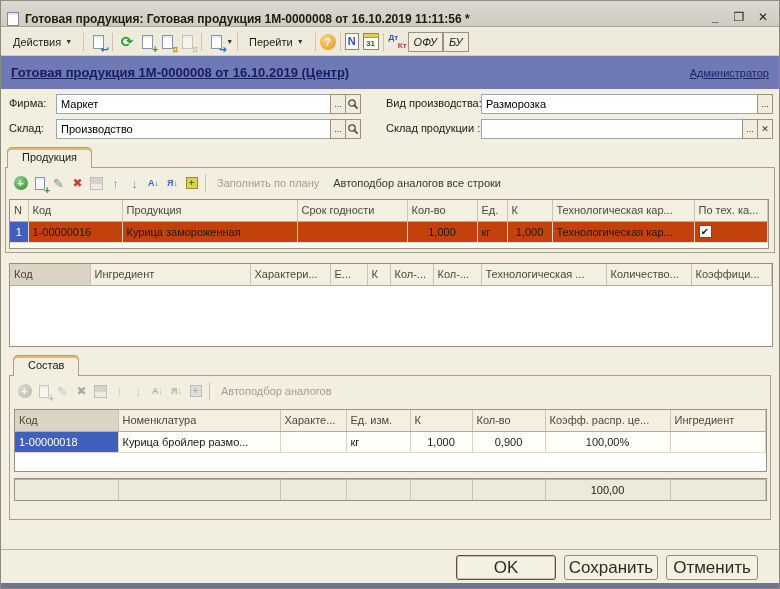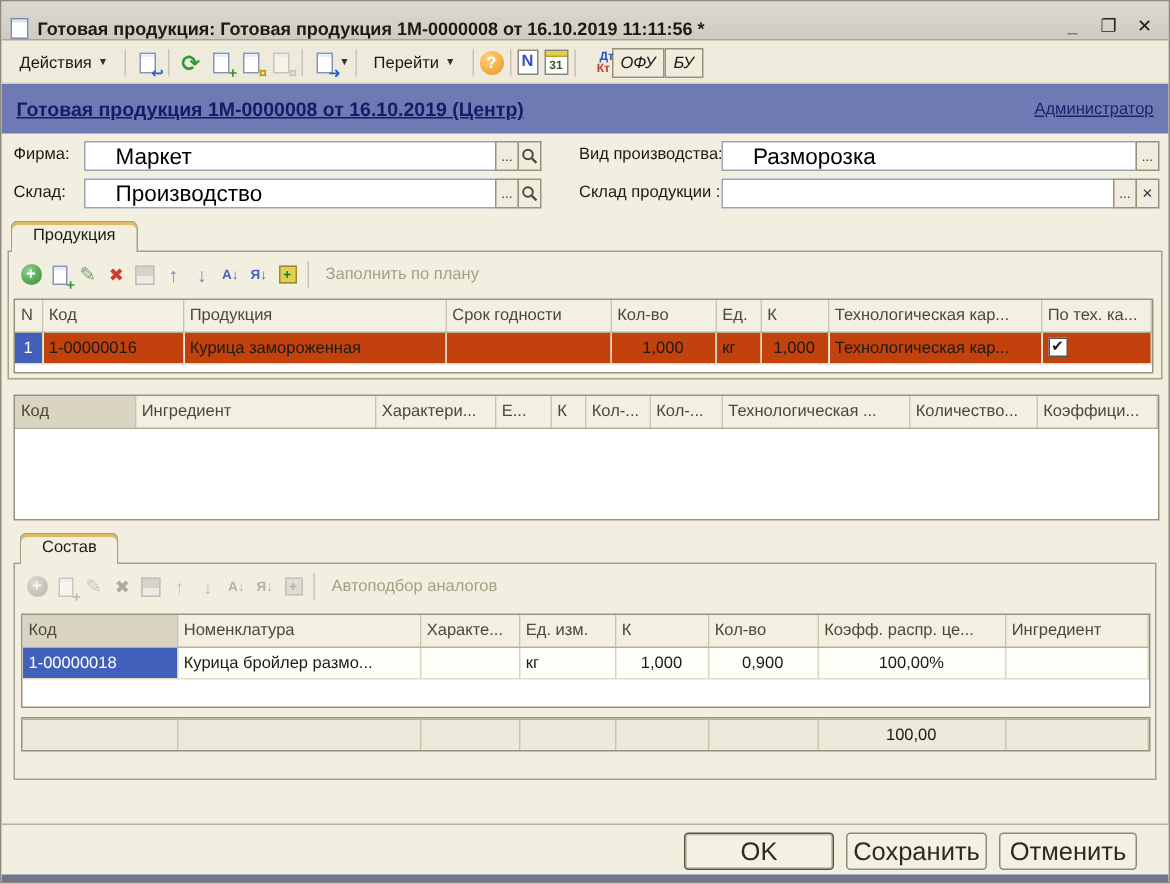--- a/index.html
+++ b/index.html
@@ -25,33 +25,33 @@
   .g-green { color:#2d9a35; }
   .g-gold { color:#c79a10; }
   .g-blue { color:#2f62c4; font-weight:bold; }
   .off { opacity:.45; filter:grayscale(1); }
   .help-ico { width:16px; height:16px; border-radius:50%; background:radial-gradient(circle at 35% 30%,#ffd27a,#e8941f); color:#fff; font-weight:bold; font-size:11px; text-align:center; line-height:16px; }
   .n-ico { width:14px; height:17px; background:#fff; border:1px solid #8a8776; color:#2f52c0; font-weight:bold; font-size:11px; text-align:center; line-height:15px; }
   .cal-ico { width:16px; height:17px; background:#fff; border:1px solid #8a8776; font-size:8px; font-weight:bold; text-align:center; }
   .cal-ico .cal-top { display:block; height:4px; background:#e3cf4e; border-bottom:1px solid #b7a32c; }
   .cal-ico .cal-num { display:block; line-height:11px; color:#3a5a2a; }
   .dtkt { width:20px; height:18px; position:relative; font-size:8px; font-weight:bold; line-height:8px; }
-  .dtkt .dt { position:absolute; top:1px; left:12px; color:#2f52c0; }
+  .dtkt .dt { position:absolute; top:1px; left:1px; color:#2f52c0; }
   .dtkt .kt { position:absolute; bottom:1px; right:1px; color:#c43a2f; }
   .tgl { border:1px solid #98947c; background:#f0edde; padding:2px 5px; height:20px; display:flex; align-items:center;font-style:italic; }
 
   
   .band { position:absolute; top:55px; left:0; right:0; height:33px; background:#6f7ab5; display:flex; align-items:center; justify-content:space-between; padding:0 10px; }
   .band .doclink { color:#191965; font-weight:bold; font-size:13px; text-decoration:underline; white-space:nowrap; }
   .band .userlink { color:#20206b; font-size:11px; text-decoration:underline; }
 
   
   .frow { position:absolute; left:0; right:0; height:20px; }
   .flabel { position:absolute; top:3px; white-space:nowrap; }
-  .fin { position:absolute; height:20px; background:#fff; border:1px solid #9aa5b1; font-family:inherit; font-size:15px; padding:0 20px; }
+  .fin { position:absolute; height:20px; background:#fff; border:1px solid #9aa5b1; font-family:inherit; font-size:11px; padding:0 4px; }
   .fbtn { position:absolute; height:20px; width:16px; background:#f0edde; border:1px solid #98947c; display:flex; align-items:center; justify-content:center; font-size:9px; color:#333; }
 
   
   .tab { position:absolute; height:21px; padding:0 14px; background:#f2efe0; border:1px solid #a6a288; border-bottom:none; border-radius:5px 5px 0 0; line-height:19px; z-index:3; box-shadow:inset 0 2px 0 #e0ba62; }
   .panel { position:absolute; left:4px; right:4px; border:1px solid #a6a288; background:#f2efe0; z-index:2; }
 
   .gridbar { position:absolute; top:3px; left:5px; right:5px; height:24px; display:flex; align-items:center; }
   .gi { width:19px; height:19px; display:flex; align-items:center; justify-content:center; position:relative; flex:0 0 auto; }
   .circle-add { width:14px; height:14px; border-radius:50%; background:radial-gradient(circle at 35% 30%,#8fd18f,#2e8b2e); color:#fff; font-weight:bold; font-size:11px; line-height:14px; text-align:center; }
   .pencil { color:#6f9a6f; font-size:13px; }
@@ -206,20 +206,21 @@
         </span>
       <span class="gi arr">↑</span>
       <span class="gi arr">↓</span>
       <span class="gi sortg">А↓</span>
       <span class="gi sortg">Я↓</span>
       <span class="gi">
           <span class="pick">+</span>
         </span>
       <span class="sep"></span>
       <span class="bartext muted">Заполнить по плану</span>
+      <span class="bartext darktext">Автоподбор аналогов все строки</span>
     </div>
     <div class="gridwrap" style="top:31px; left:3px; width:760px; height:50px;">
       <table class="grid">
         <colgroup>
           <col style="width:18px;">
             <col style="width:94px;">
             <col style="width:175px;">
             <col style="width:110px;">
           <col style="width:70px;">
             <col style="width:30px;">

